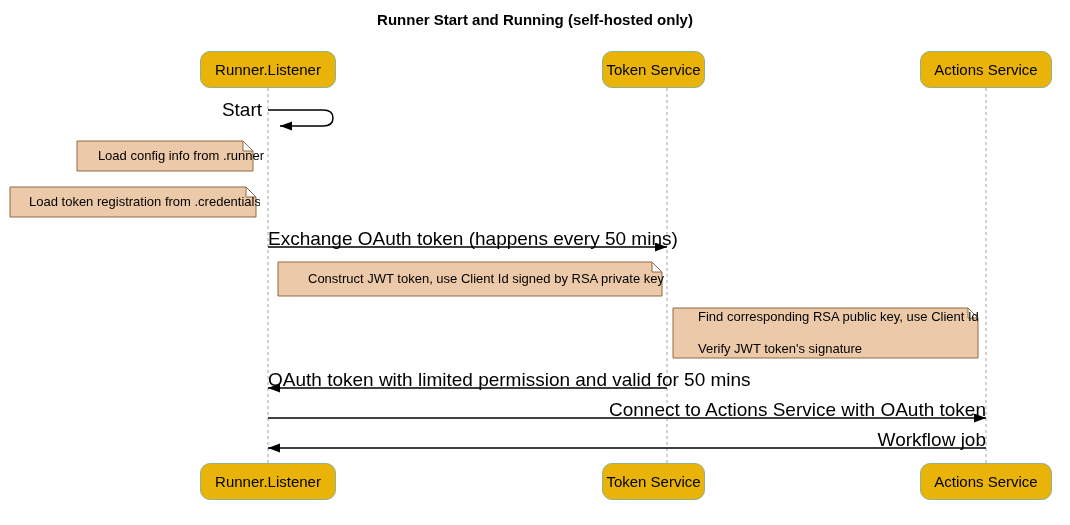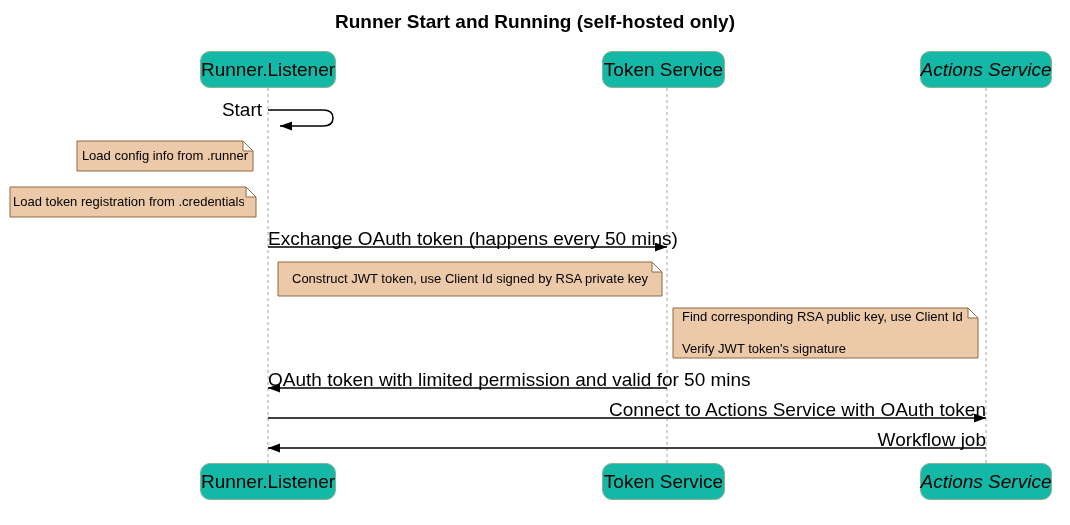--- a/index.html
+++ b/index.html
@@ -2,44 +2,44 @@
 <html><head>
 <meta charset="utf-8">
 <style>
   html,body{margin:0;padding:0;background:#ffffff;}
   .stage{
     position:relative;width:1070px;height:525px;background:#ffffff;
     font-family:"Liberation Sans",sans-serif;color:#000;overflow:hidden;
   }
   .diagram-title{
     position:absolute;left:0;top:11px;width:100%;text-align:center;
-    font-size:19px;font-weight:bold;white-space:nowrap;
+    font-size:15px;font-weight:bold;white-space:nowrap;
   }
   .canvas{position:absolute;left:0;top:0;}
   .participant{
     position:absolute;height:37px;box-sizing:border-box;
-    background:#14b8a6;border:1px solid #8cb28f;border-radius:10px;
+    background:#eab308;border:1px solid #8cb28f;border-radius:10px;
     display:flex;align-items:center;justify-content:center;
-    font-size:19px;white-space:nowrap;
+    font-size:15px;white-space:nowrap;
   }
   .p-runner{left:200px;width:136px;}
-  .p-token{left:602px;width:123px;}
-  .p-actions{left:920px;width:132px;font-style:italic;}
+  .p-token{left:602px;width:103px;}
+  .p-actions{left:920px;width:132px;}
   .row-top{top:51px;}
   .row-bottom{top:463px;}
   .msg-label{
     position:absolute;font-size:19px;line-height:15px;height:15px;
     white-space:nowrap;
   }
   .center{text-align:right;}
   .right{text-align:right;}
   .note-text{
     position:absolute;font-size:13px;line-height:20px;box-sizing:border-box;
     display:flex;flex-direction:column;justify-content:center;
-    white-space:nowrap;overflow:hidden;
+    white-space:nowrap;overflow:hidden;margin-left:16px;
   }
   .note-center{align-items:center;padding:0 4px;}
   .note-left{align-items:flex-start;padding:0 9px;gap:12px;}
 </style>
 </head>
 <body>
 
 <div class="stage">
 
   <div class="diagram-title">Runner Start and Running (self-hosted only)</div>

